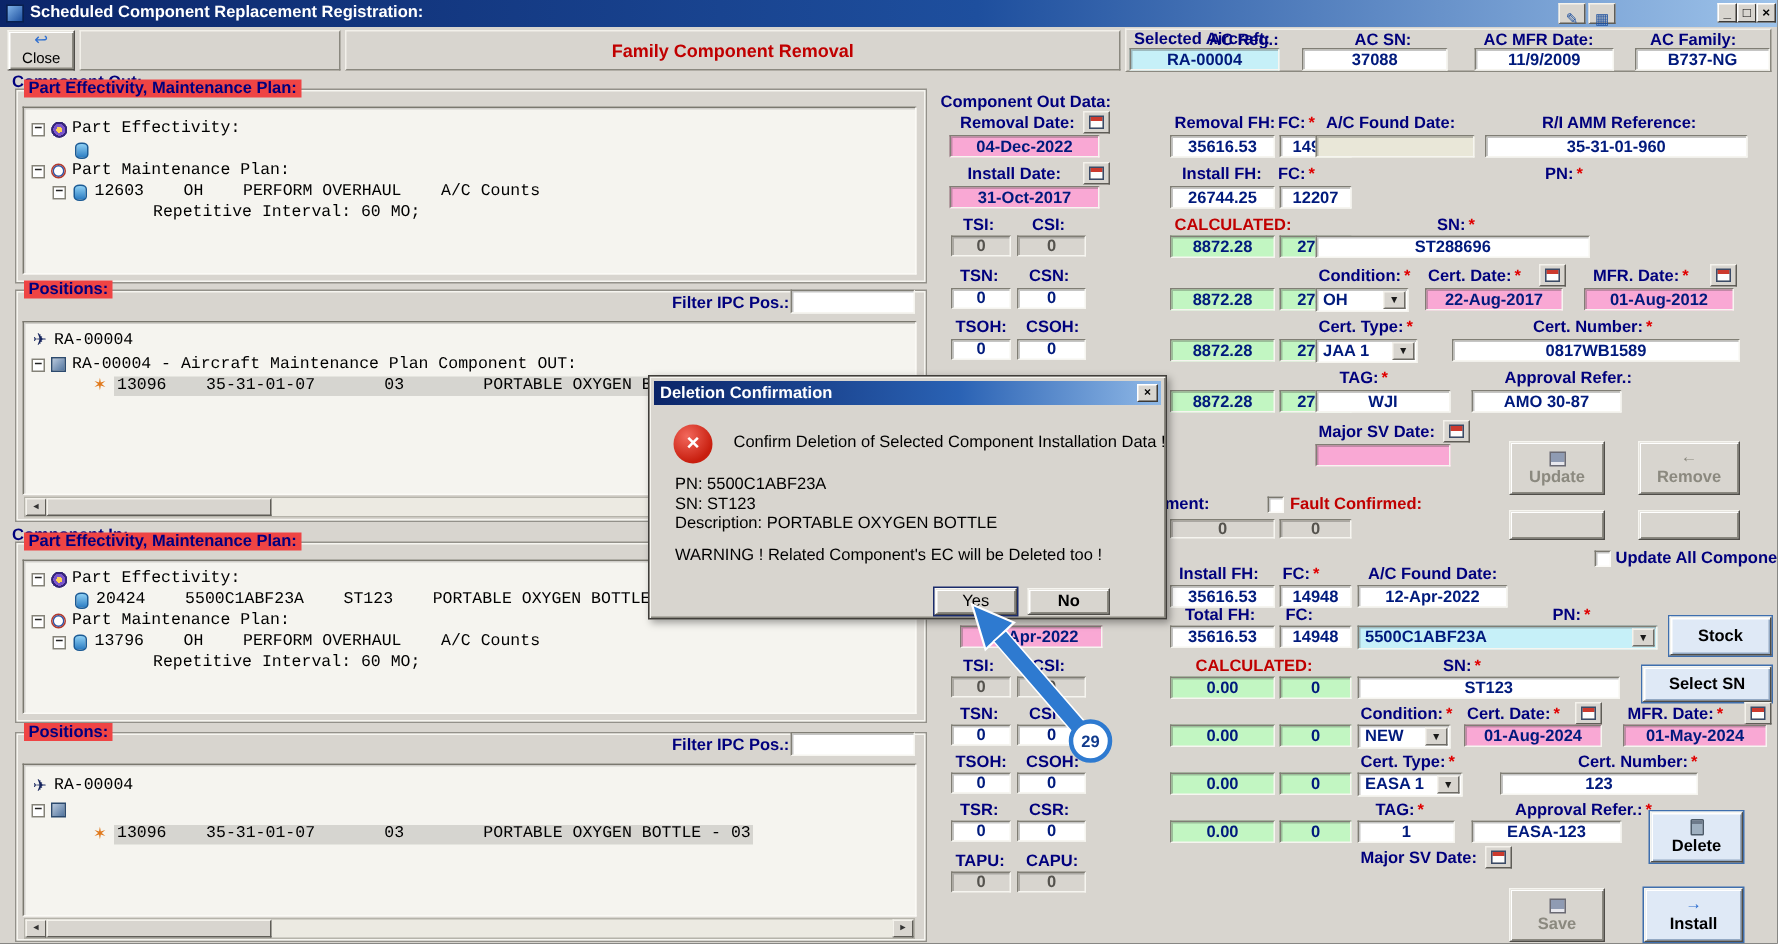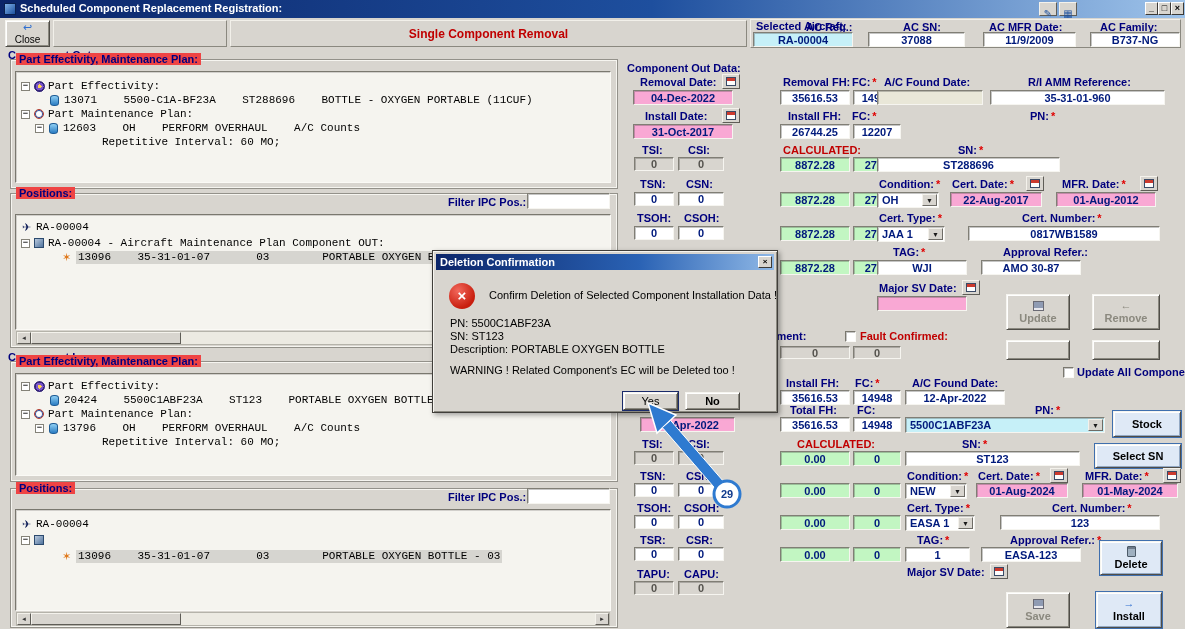--- a/index.html
+++ b/index.html
@@ -117,21 +117,21 @@
     <div class="win-btn" style="left:1158px;top:2px"><span>□</span></div>
     <div class="win-btn" style="left:1171px;top:2px"><span>×</span></div>
   </div>
 
   <div class="btn column" style="left:5px;top:20px;width:45px;height:27px;font-weight:normal;font-size:10px">
     <span class="b-ico blue">↩</span>
     <span>Close</span>
   </div>
   <div class="panel" style="left:53px;top:20px;width:174px;height:27px"></div>
   <div class="panel" style="left:230px;top:20px;width:517px;height:27px;display:flex;align-items:center;justify-content:center">
-    <span style="font:bold 12px 'Liberation Sans',sans-serif;color:#c00000">Single Component Removal</span>
+    <span style="font:bold 12px 'Liberation Sans',sans-serif;color:#c00000">Family Component Removal</span>
   </div>
 
   <div class="panel" style="left:750px;top:19px;width:431px;height:29px"></div>
   <div class="lbl" style="left:756px;top:20px">Selected Aircraft:</div>
   <div class="lbl" style="left:806px;top:21px">AC Reg.:</div>
   <div class="lbl" style="left:903px;top:21px">AC SN:</div>
   <div class="lbl" style="left:989px;top:21px">AC MFR Date:</div>
   <div class="lbl" style="left:1100px;top:21px">AC Family:</div>
   <div class="field cyan" style="left:753px;top:32px;width:100px">RA-00004</div>
   <div class="field" style="left:868px;top:32px;width:97px">37088</div>
@@ -139,21 +139,20 @@
   <div class="field" style="left:1090px;top:32px;width:90px">B737-NG</div>
 
   <div class="lbl" style="left:8px;top:49px">Component Out:</div>
   <div class="group" style="left:10px;top:59px;width:608px;height:130px"></div>
   <div class="legend" style="left:16px;top:53px">Part Effectivity, Maintenance Plan:</div>
   <div class="treebox" style="left:15px;top:71px;width:596px;height:112px">
     <div class="exp" style="left:5px;top:10px">−</div>
     <span class="ico ico-gear" style="left:18px;top:9px"></span>
     <div class="trow" style="left:32px;top:8px">Part Effectivity:</div>
     <span class="ico ico-db" style="left:34px;top:23px"></span>
-    <div class="trow" style="left:48px;top:22px">13071    5500-C1A-BF23A    ST288696    BOTTLE - OXYGEN PORTABLE (11CUF)</div>
     <div class="exp" style="left:5px;top:38px">−</div>
     <span class="ico ico-clock" style="left:18px;top:37px"></span>
     <div class="trow" style="left:32px;top:36px">Part Maintenance Plan:</div>
     <div class="exp" style="left:19px;top:52px">−</div>
     <span class="ico ico-db" style="left:33px;top:51px"></span>
     <div class="trow" style="left:47px;top:50px">12603    OH    PERFORM OVERHAUL    A/C Counts</div>
     <div class="trow" style="left:86px;top:64px">Repetitive Interval: 60 MO;</div>
   </div>
 
   <div class="group" style="left:10px;top:193px;width:608px;height:155px"></div>
@@ -378,21 +377,21 @@
   <div class="lbl" style="left:907px;top:502px"><span>Cert. Type:</span><span class="star">*</span></div>
   <div class="lbl" style="left:1052px;top:502px"><span>Cert. Number:</span><span class="star">*</span></div>
   <div class="field" style="left:634px;top:515px;width:40px;height:14px">0</div>
   <div class="field" style="left:678px;top:515px;width:46px;height:14px">0</div>
   <div class="field green" style="left:780px;top:515px;width:70px">0.00</div>
   <div class="field green" style="left:853px;top:515px;width:48px">0</div>
   <div class="field alignleft" style="left:905px;top:515px;width:70px;height:16px">
     <span>EASA 1</span>
     <span class="combo-arrow">▼</span>
   </div>
-  <div class="field" style="left:1000px;top:515px;width:160px">123</div>
+  <div class="field" style="left:1000px;top:515px;width:132px">123</div>
 
   <div class="lbl" style="left:640px;top:534px">TSR:</div>
   <div class="lbl" style="left:686px;top:534px">CSR:</div>
   <div class="lbl" style="left:917px;top:534px"><span>TAG:</span><span class="star">*</span></div>
   <div class="lbl" style="left:1010px;top:534px"><span>Approval Refer.:</span><span class="star">*</span></div>
   <div class="field" style="left:634px;top:547px;width:40px;height:14px">0</div>
   <div class="field" style="left:678px;top:547px;width:46px;height:14px">0</div>
   <div class="field green" style="left:780px;top:547px;width:70px">0.00</div>
   <div class="field green" style="left:853px;top:547px;width:48px">0</div>
   <div class="field" style="left:905px;top:547px;width:65px">1</div>

